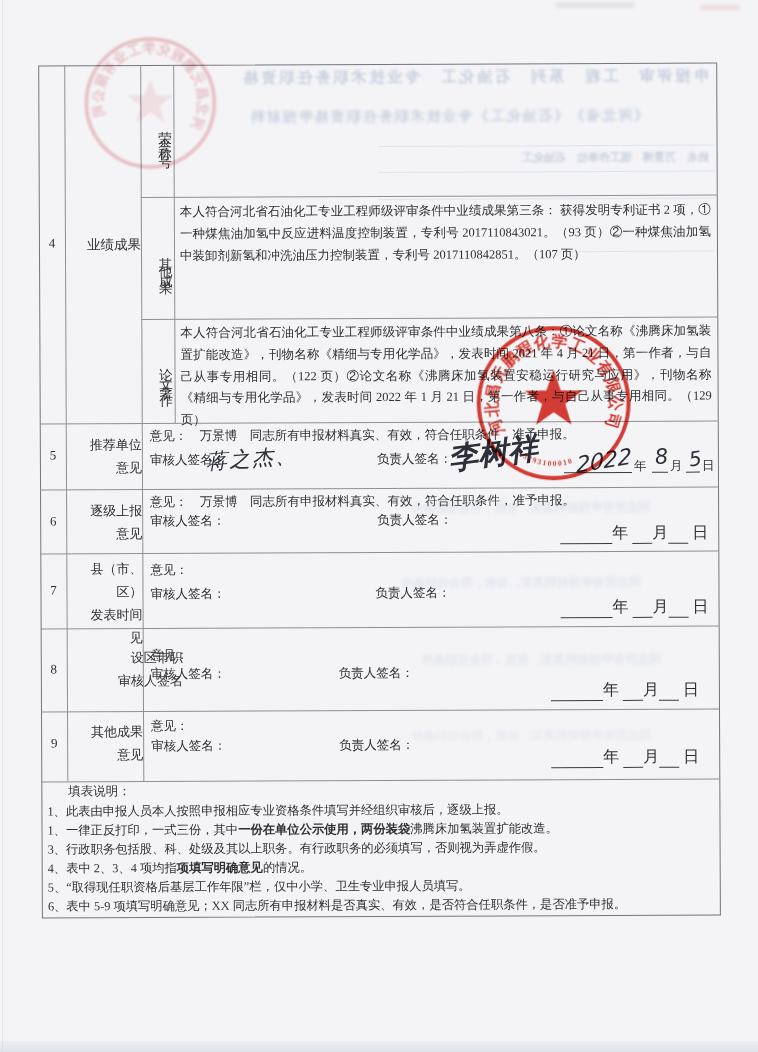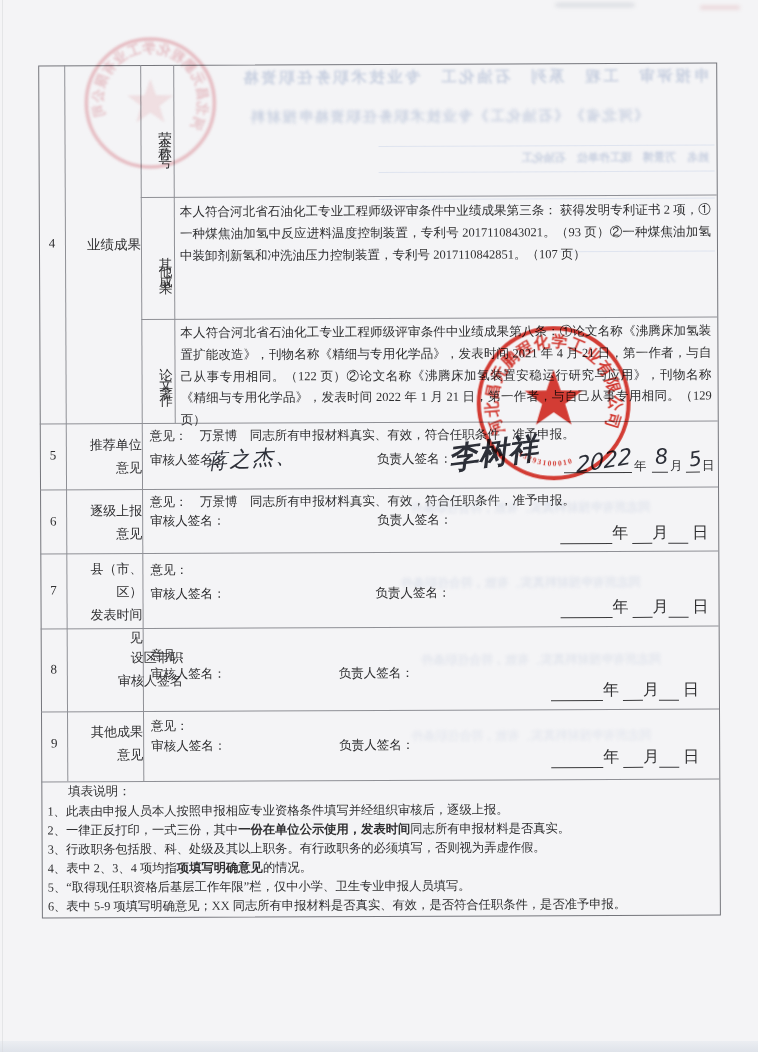--- a/index.html
+++ b/index.html
@@ -145,21 +145,21 @@
     <div class="t" style="left:338px;top:736px;">负责人签名：</div>
     <div class="dateline" style="left:490px;top:748px;width:208px;text-align:right;">
       <span class="blank b-long"></span><span>年</span>&nbsp;<span class="blank b-short"></span><span>月</span><span class="blank b-short"></span>&nbsp;<span>日</span>
     </div>
 
     <div class="notes-item" style="left:32px;top:782px;font-size:12.5px;margin-left:35px;">填表说明：</div>
     <div class="notes-item" style="left:46px;top:802px;">
       <span>1、此表由申报人员本人按照申报相应专业资格条件填写并经组织审核后，逐级上报。</span><b></b><span></span>
     </div>
     <div class="notes-item" style="left:46px;top:821px;">
-      <span>2、一律正反打印，一式三份，其中</span><b>一份在单位公示使用，发表时间</b><span>同志所有申报材料是否真实。</span>
+      <span>1、一律正反打印，一式三份，其中</span><b>一份在单位公示使用，两份装袋</b><span>沸腾床加氢装置扩能改造。</span>
     </div>
     <div class="notes-item" style="left:46px;top:840px;">
       <span>3、行政职务包括股、科、处级及其以上职务。有行政职务的必须填写，否则视为弄虚作假。</span><b></b><span></span>
     </div>
     <div class="notes-item" style="left:46px;top:859px;">
       <span>4、表中 2、3、4 项均指</span><b>项填写明确意见</b><span>的情况。</span>
     </div>
     <div class="notes-item" style="left:46px;top:878px;">
       <span>5、“取得现任职资格后基层工作年限”栏，仅中小学、卫生专业申报人员填写。</span><b></b><span></span>
     </div>

